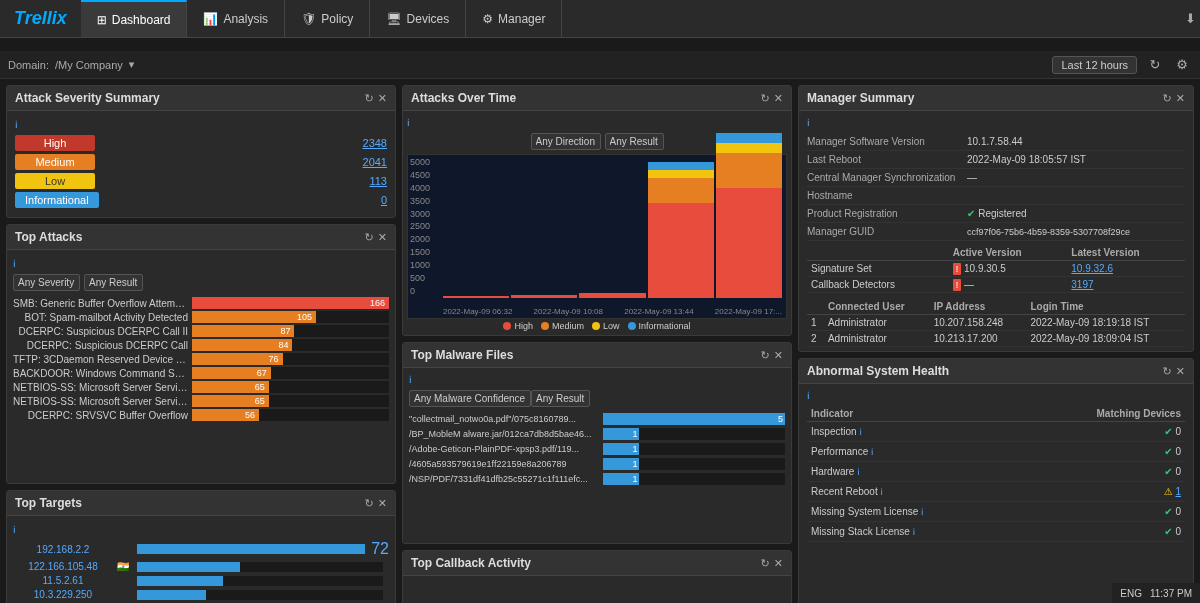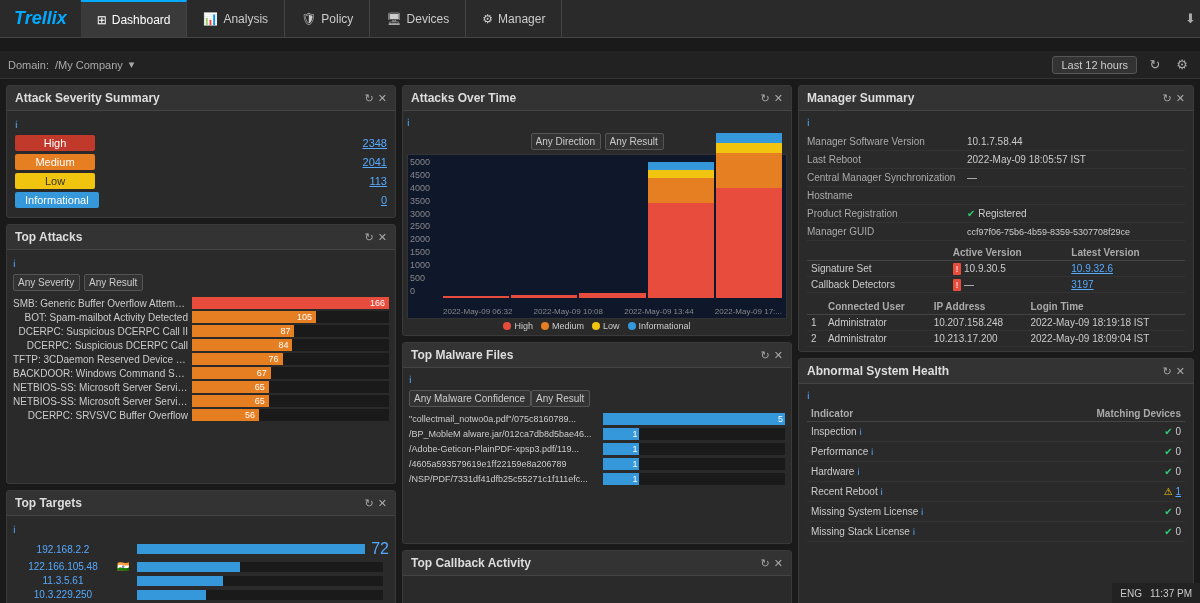--- a/index.html
+++ b/index.html
@@ -323,21 +323,21 @@
         </div>
         <div class="target-row">
           <span class="target-ip">122.166.105.48</span>
           <span class="target-flag">🇮🇳</span>
           <div class="target-bar-container">
             <div class="target-bar" style="width:42%"></div>
           </div>
           <span class="target-count"></span>
         </div>
         <div class="target-row">
-          <span class="target-ip">11.3.5.61</span>
+          <span class="target-ip">11.5.2.61</span>
           <span class="target-flag"></span>
           <div class="target-bar-container">
             <div class="target-bar" style="width:35%"></div>
           </div>
           <span class="target-count"></span>
         </div>
         <div class="target-row">
           <span class="target-ip">10.3.229.250</span>
           <span class="target-flag"></span>
           <div class="target-bar-container">

